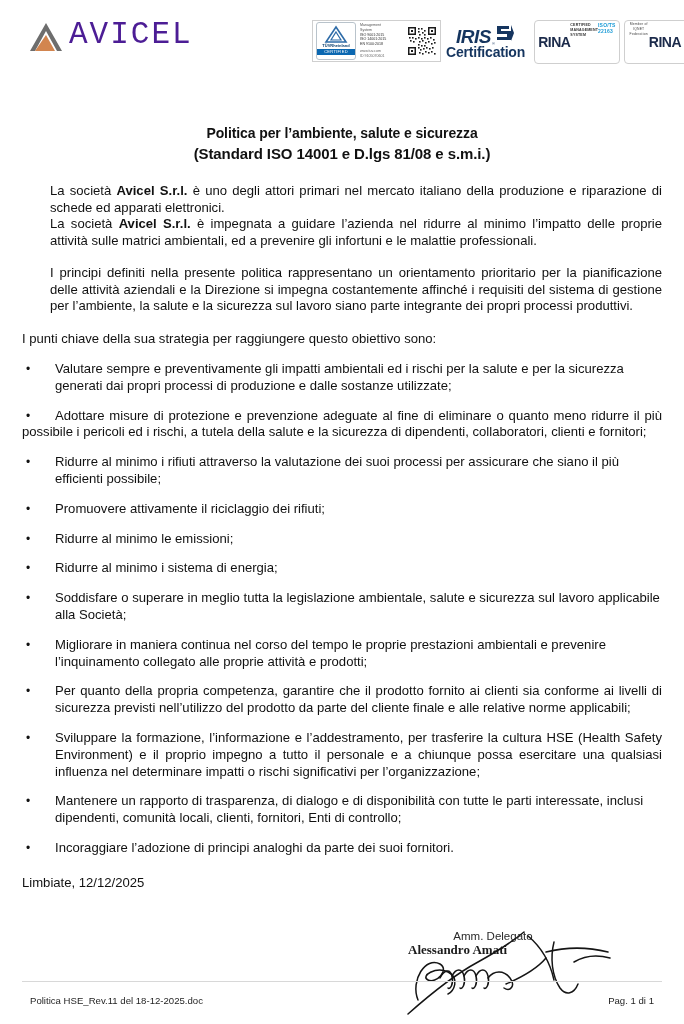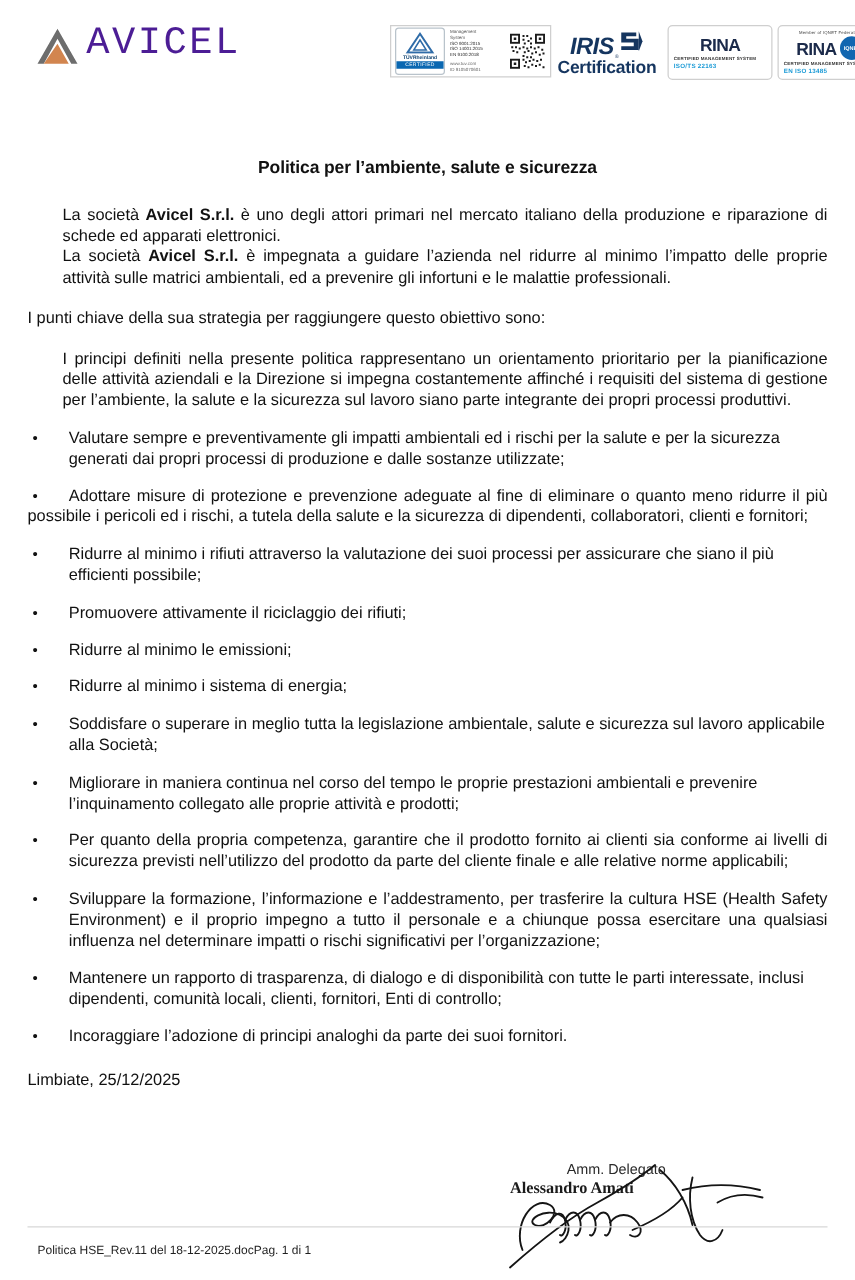--- a/index.html
+++ b/index.html
@@ -138,21 +138,21 @@
   
   .rina-box {
     border: 1px solid #cfcfcf;
     border-radius: 4px;
     background: #fff;
     height: 44px;
     box-sizing: border-box;
     padding: 1px 4px 1px 4px;
     margin-left: 4px;
     display: flex;
-    flex-direction: column;
+    flex-direction: row;
     justify-content: center;
     min-width: 84px;
   }
   .rina-member {
     font-size: 3.4px;
     color: #444;
     text-align: center;
     line-height: 5px;
     letter-spacing: .2px;
   }
@@ -291,20 +291,21 @@
     bottom: 42px;
     height: 1px;
     background: #d8d8d8;
   }
   .footer {
     position: absolute;
     left: 30px;
     right: 30px;
     bottom: 18px;
     display: flex;
+    justify-content: space-between;
     font-size: 9.6px;
     color: #1f1f1f;
   }
 </style>
 </head>
 <body>
 
 <div class="header">
 
   <div class="brand">
@@ -433,30 +434,31 @@
       <div class="rina-std">EN ISO 13485</div>
     </div>
 
   </div>
 </div>
 
 <div class="doc">
 
   <div class="title-block">
     <div class="title-main">Politica per l’ambiente, salute e sicurezza</div>
+    <div class="title-sub">(Standard ISO 14001 e D.lgs 81/08 e s.m.i.)</div>
   </div>
 
   <p class="para p-intro p-justify"><span>La società </span><b>Avicel S.r.l.</b><span> è uno degli attori primari nel mercato italiano della produzione e riparazione di schede ed apparati elettronici.</span></p>
 
   <p class="para p-justify"><span>La società </span><b>Avicel S.r.l.</b><span> è impegnata a guidare l’azienda nel ridurre al minimo l’impatto delle proprie attività sulle matrici ambientali, ed a prevenire gli infortuni e le malattie professionali.</span></p>
 
+  <p class="para p-justify p-gap">I principi definiti nella presente politica rappresentano un orientamento prioritario per la pianificazione delle attività aziendali e la Direzione si impegna costantemente affinché i requisiti del sistema di gestione per l’ambiente, la salute e la sicurezza sul lavoro siano parte integrante dei propri processi produttivi.</p>
+
   <p class="para p-gap">I punti chiave della sua strategia per raggiungere questo obiettivo sono:</p>
 
-  <p class="para p-justify p-gap">I principi definiti nella presente politica rappresentano un orientamento prioritario per la pianificazione delle attività aziendali e la Direzione si impegna costantemente affinché i requisiti del sistema di gestione per l’ambiente, la salute e la sicurezza sul lavoro siano parte integrante dei propri processi produttivi.</p>
-
   <div class="bullets">
 
     <div class="bullet hang">
       <span class="dot">•</span>
       <span class="btext">Valutare sempre e preventivamente gli impatti ambientali ed i rischi per la salute e per la sicurezza generati dai propri processi di produzione e dalle sostanze utilizzate;</span>
     </div>
 
     <div class="bullet flush">
       <span class="dot">•</span>
       <span class="btext">Adottare misure di protezione e prevenzione adeguate al fine di eliminare o quanto meno ridurre il più possibile i pericoli ed i rischi, a tutela della salute e la sicurezza di dipendenti, collaboratori, clienti e fornitori;</span>
@@ -507,21 +509,21 @@
       <span class="btext">Mantenere un rapporto di trasparenza, di dialogo e di disponibilità con tutte le parti interessate, inclusi dipendenti, comunità locali, clienti, fornitori, Enti di controllo;</span>
     </div>
 
     <div class="bullet hang">
       <span class="dot">•</span>
       <span class="btext">Incoraggiare l’adozione di principi analoghi da parte dei suoi fornitori.</span>
     </div>
 
   </div>
 
-  <div class="place">Limbiate, 25/12/2025</div>
+  <div class="place">Limbiate, 12/12/2025</div>
 </div>
 
 <div class="sign-area">
   <div class="sign-role">Amm. Delegato</div>
   <div class="sign-name">Alessandro Amati</div>
   <span class="sign-ink">
     <svg width="250" height="95" viewBox="0 0 250 95" xmlns="http://www.w3.org/2000/svg">
       <g fill="none" stroke="#151515" stroke-width="1.5" stroke-linecap="round">
         <path d="M40 78 C32 58, 48 34, 62 42 C72 48, 58 62, 50 58 C42 54, 58 44, 70 50 C82 56, 76 70, 70 72"></path>
         <path d="M62 56 C66 48, 72 46, 74 54 C76 62, 72 68, 70 66"></path>

